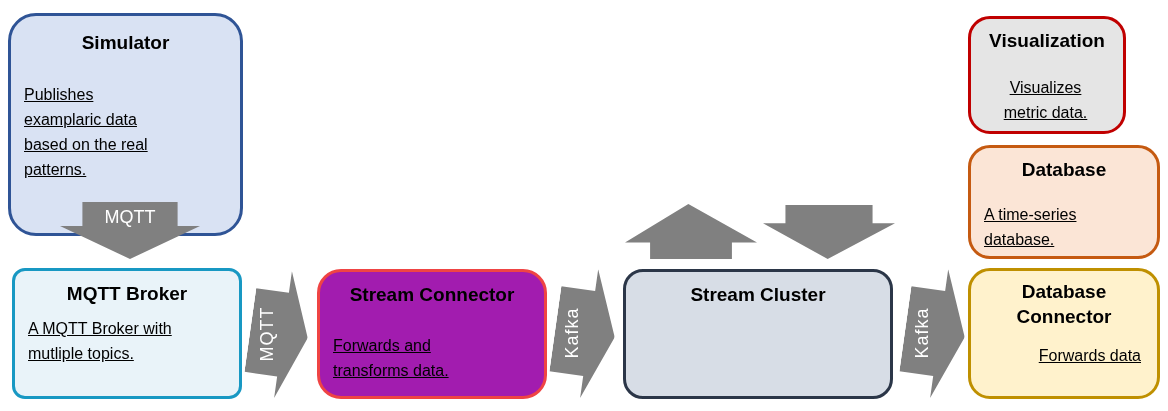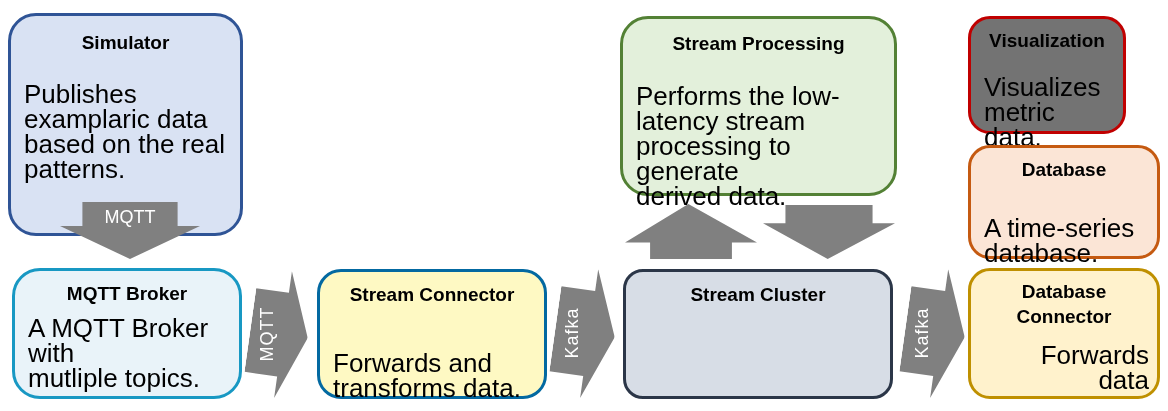--- a/index.html
+++ b/index.html
@@ -3,42 +3,42 @@
 <meta charset="utf-8">
 <style>
   html,body{margin:0;padding:0;background:#fff;}
   .canvas{
     position:relative;width:1168px;height:411px;background:#ffffff;
     font-family:"Liberation Sans",sans-serif;color:#000;overflow:hidden;
   }
   
   .node{position:absolute;box-sizing:border-box;}
   .node-title{font-weight:700;font-size:19px;line-height:25px;text-align:center;white-space:pre-line;}
-  .node-body{font-size:26px;line-height:25px;white-space:pre-line;padding:0 8px 0 13px;}
+  .node-body{font-size:16px;line-height:25px;white-space:pre-line;padding:0 16px 0 13px;text-decoration:underline;}
 
   .simulator{left:8px;top:13px;width:235px;height:223px;background:#D9E2F3;border:3px solid #2F5496;border-radius:28px;padding-top:14px;}
   .simulator .node-body{margin-top:27px;}
 
-  .mqtt-broker{left:12px;top:268px;width:230px;height:131px;background:#E9F3F9;border:3px solid #1898C3;border-radius:28px;padding-top:10px;}
+  .mqtt-broker{left:12px;top:268px;width:230px;height:131px;background:#E9F3F9;border:3px solid #1898C3;border-radius:13px;padding-top:10px;}
   .mqtt-broker .node-body{margin-top:10px;}
 
-  .stream-connector{left:317px;top:269px;width:230px;height:130px;background:#fef9c3;border:3px solid #0369a1;border-radius:24px;padding-top:10px;}
-  .stream-connector .node-body{margin-top:44px;}
+  .stream-connector{left:317px;top:269px;width:230px;height:130px;background:#a21caf;border:3px solid #ef4444;border-radius:24px;padding-top:10px;}
+  .stream-connector .node-body{margin-top:26px;}
 
   .stream-cluster{left:623px;top:269px;width:270px;height:130px;background:#D7DDE6;border:3px solid #2B3648;border-radius:20px;padding-top:10px;}
   .stream-cluster .node-body{margin-top:26px;}
 
   .stream-processing{left:620px;top:16px;width:277px;height:180px;background:#E3F0DB;border:3px solid #538135;border-radius:28px;padding-top:12px;}
   .stream-processing .node-body{margin-top:28px;}
 
-  .visualization{left:968px;top:16px;width:158px;height:118px;background:#737373;border:3px solid #C00000;border-radius:22px;padding-top:9px;}
-  .visualization .node-body{margin-top:22px;}
+  .visualization{left:968px;top:16px;width:158px;height:118px;background:#e5e5e5;border:3px solid #C00000;border-radius:22px;padding-top:9px;}
+  .visualization .node-body{margin-top:22px;text-align:center;}
 
   .database{left:968px;top:145px;width:192px;height:114px;background:#FBE5D6;border:3px solid #C55A11;border-radius:22px;padding-top:9px;}
-  .database .node-body{margin-top:34px;}
+  .database .node-body{margin-top:20px;}
 
   .database-connector{left:968px;top:268px;width:192px;height:131px;background:#FFF2CC;border:3px solid #BF9000;border-radius:22px;padding-top:8px;}
   .database-connector .node-body{margin-top:14px;text-align:right;}
 
   
   .arrow{position:absolute;}
   .arrow .shape{position:absolute;left:0;top:0;width:100%;height:100%;background:#808080;}
 
   
   .arrow-sim-down{left:60px;top:202px;width:140px;height:57px;}
@@ -84,27 +84,20 @@
   <div class="node stream-connector">
     <div class="node-title">Stream Connector</div>
     <div class="node-body">Forwards and
 transforms data.</div>
   </div>
 
   <div class="node stream-cluster">
     <div class="node-title">Stream Cluster</div>
   </div>
 
-  <div class="node stream-processing">
-    <div class="node-title">Stream Processing</div>
-    <div class="node-body">Performs the low-
-latency stream
-processing to generate
-derived data.</div>
-  </div>
 
   <div class="node visualization">
     <div class="node-title">Visualization</div>
     <div class="node-body">Visualizes
 metric data.</div>
   </div>
 
   <div class="node database">
     <div class="node-title">Database</div>
     <div class="node-body">A time-series

